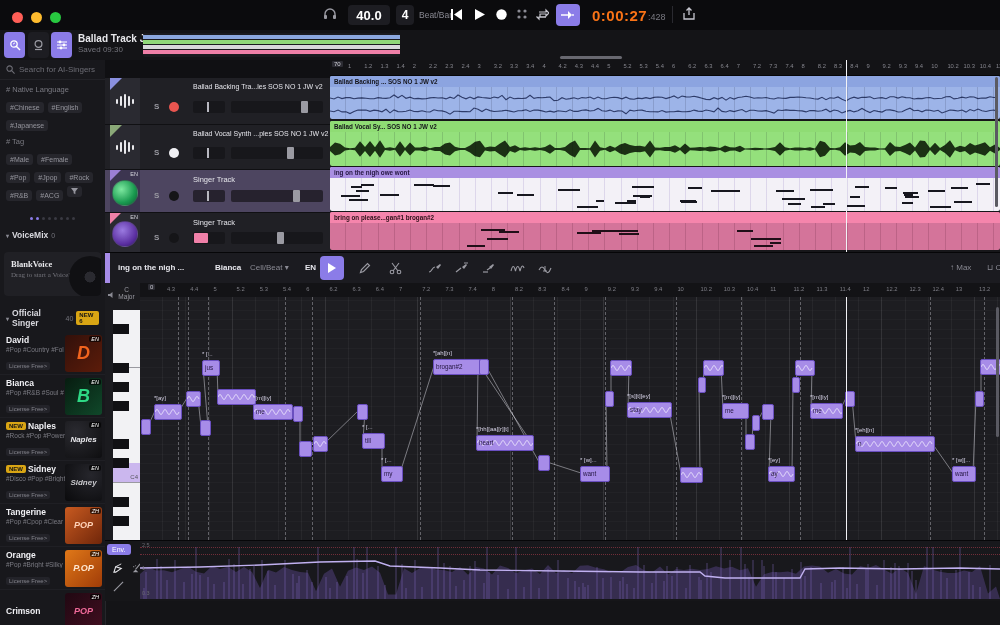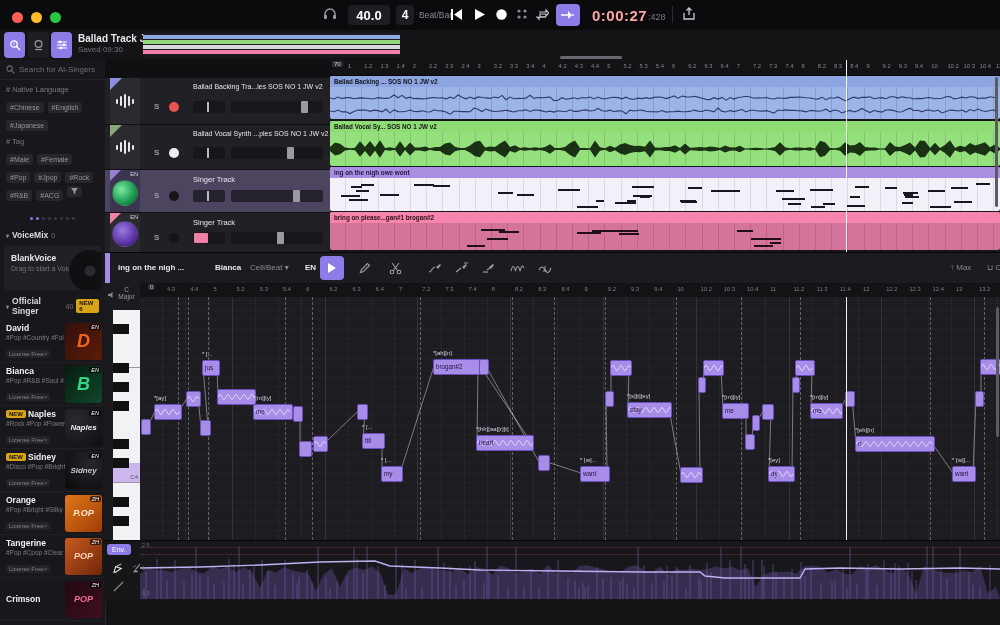--- a/index.html
+++ b/index.html
@@ -8,21 +8,21 @@
   .abs{position:absolute;}
   .ico{display:inline-flex;align-items:center;justify-content:center;}
   svg{display:block;}
 
   
   .titlebar{left:0;top:0;width:1000px;height:30px;background:#0b0b0d;}
   .tl{width:11px;height:11px;border-radius:50%;display:inline-block;margin-right:8px;}
   .box-dark{background:#1d1d22;border-radius:4px;color:#fff;font-weight:bold;
             display:flex;align-items:center;justify-content:center;}
   .follow-btn{background:#8b7ce8;border-radius:4px;}
-  .time-main{font-weight:bold;color:#fca5a5;font-size:15px;letter-spacing:.5px;}
+  .time-main{font-weight:bold;color:#f97316;font-size:15px;letter-spacing:.5px;}
   .time-frac{color:#7a7a82;font-size:9px;}
 
   
   .projectbar{left:0;top:30px;width:1000px;height:30px;background:#141417;}
   .pb-btn{width:21px;height:26px;border-radius:4px;display:flex;align-items:center;justify-content:center;}
   .pb-purple{background:#8b7ce8;color:#fff;}
   .pb-dark{background:#1d1d22;color:#9a9aa2;}
   .proj-title{font-size:10px;font-weight:bold;color:#e8e8ec;line-height:12px;}
   .proj-saved{font-size:8px;color:#73737b;}
   .minimap{background:#1b1b20;border-radius:2px;overflow:hidden;}
@@ -35,21 +35,21 @@
   .side-label{font-size:7.5px;color:#7a7a82;padding:5px 6px 2px 6px;}
   .chips{padding:0 4px;}
   .chip{display:inline-block;background:#26262c;color:#95959d;font-size:7px;padding:2px 4px;
         border-radius:3px;margin:1px 2px 1px 2px;white-space:nowrap;}
   .dots-row{text-align:center;padding:4px 0 2px 0;}
   .dot-s{display:inline-block;width:3px;height:3px;border-radius:50%;background:#3a3a42;margin:0 1.5px;}
   .dot-s.on{background:#8b7ce8;}
   .section-head{display:flex;align-items:center;gap:3px;padding:4px 6px;font-size:8.5px;font-weight:bold;color:#d8d8de;}
   .count{font-size:7px;color:#73737b;font-weight:normal;}
   .gold-badge{background:#d9a514;color:#141414;font-size:6px;font-weight:bold;border-radius:2px;padding:1px 3px;}
-  .blankvoice{margin:2px 4px;height:44px;background:#202025;border-radius:4px;position:relative;overflow:hidden;}
+  .blankvoice{margin:8px 4px;height:44px;background:#202025;border-radius:4px;position:relative;overflow:hidden;font-family:Liberation Serif, serif;}
   .bv-title{font-size:8.5px;font-weight:bold;color:#e8e8ec;padding:7px 0 2px 7px;}
   .bv-sub{font-size:7px;color:#73737b;padding-left:7px;}
   .bv-disc{position:absolute;right:-10px;top:4px;width:42px;height:42px;border-radius:50%;
            background:radial-gradient(circle,#2a2a30 18%,#101013 19% 100%);}
   .singer-card{display:flex;align-items:center;height:42px;padding:0 3px 0 6px;border-bottom:1px solid #1f1f24;}
   .sc-info{flex:1;min-width:0;}
   .sc-name{font-size:8.5px;font-weight:bold;color:#f0f0f4;white-space:nowrap;overflow:hidden;display:flex;align-items:center;gap:2px;}
   .sc-tags{font-size:6.5px;color:#7a7a82;white-space:nowrap;overflow:hidden;margin:1px 0;}
   .sc-lic{display:inline-block;background:#232329;color:#84848c;font-size:6px;padding:1px 3px;border-radius:2px;}
   .sc-avatar{position:relative;width:37px;height:37px;border-radius:3px;flex:none;display:flex;
@@ -296,29 +296,29 @@
         </div>
         <div class="singer-card">
           <div class="sc-info"><div class="sc-name">
               <span class="gold-badge">NEW</span>
               <span>Sidney</span>
             </div><div class="sc-tags">#Disco #Pop #Bright</div><span class="sc-lic">License Free&gt;</span></div>
           <div class="sc-avatar" style="background: radial-gradient(circle at 70% 30%, rgb(38, 38, 44), rgb(10, 10, 12)); color: rgb(200, 200, 204); font-size: 8px; font-style: italic;">Sidney<span class="sc-lang">EN</span></div>
         </div>
         <div class="singer-card">
           <div class="sc-info"><div class="sc-name">
+              <span>Tangerine</span>
+            </div><div class="sc-tags">#Pop #Cpop #Clear</div><span class="sc-lic">License Free&gt;</span></div>
+          <div class="sc-avatar" style="background: linear-gradient(135deg, rgb(200, 90, 32), rgb(112, 38, 10)); color: rgb(255, 210, 184); font-size: 9px; font-style: italic;">POP<span class="sc-lang">ZH</span></div>
+        </div>
+        <div class="singer-card">
+          <div class="sc-info"><div class="sc-name">
               <span>Orange</span>
             </div><div class="sc-tags">#Pop #Bright #Silky</div><span class="sc-lic">License Free&gt;</span></div>
           <div class="sc-avatar" style="background: linear-gradient(135deg, rgb(224, 120, 24), rgb(160, 60, 8)); color: rgb(255, 232, 208); font-size: 9px; font-style: italic;">P.OP<span class="sc-lang">ZH</span></div>
-        </div>
-        <div class="singer-card">
-          <div class="sc-info"><div class="sc-name">
-              <span>Tangerine</span>
-            </div><div class="sc-tags">#Pop #Cpop #Clear</div><span class="sc-lic">License Free&gt;</span></div>
-          <div class="sc-avatar" style="background: linear-gradient(135deg, rgb(200, 90, 32), rgb(112, 38, 10)); color: rgb(255, 210, 184); font-size: 9px; font-style: italic;">POP<span class="sc-lang">ZH</span></div>
         </div>
         <div class="singer-card">
           <div class="sc-info">
             <div class="sc-name">
               <span>Crimson</span>
             </div>
           </div>
           <div class="sc-avatar" style="background: linear-gradient(135deg, rgb(32, 8, 18), rgb(66, 14, 32)); color: rgb(240, 106, 154); font-size: 9px; font-style: italic;">POP<span class="sc-lang">ZH</span></div>
         </div>
       </div>

